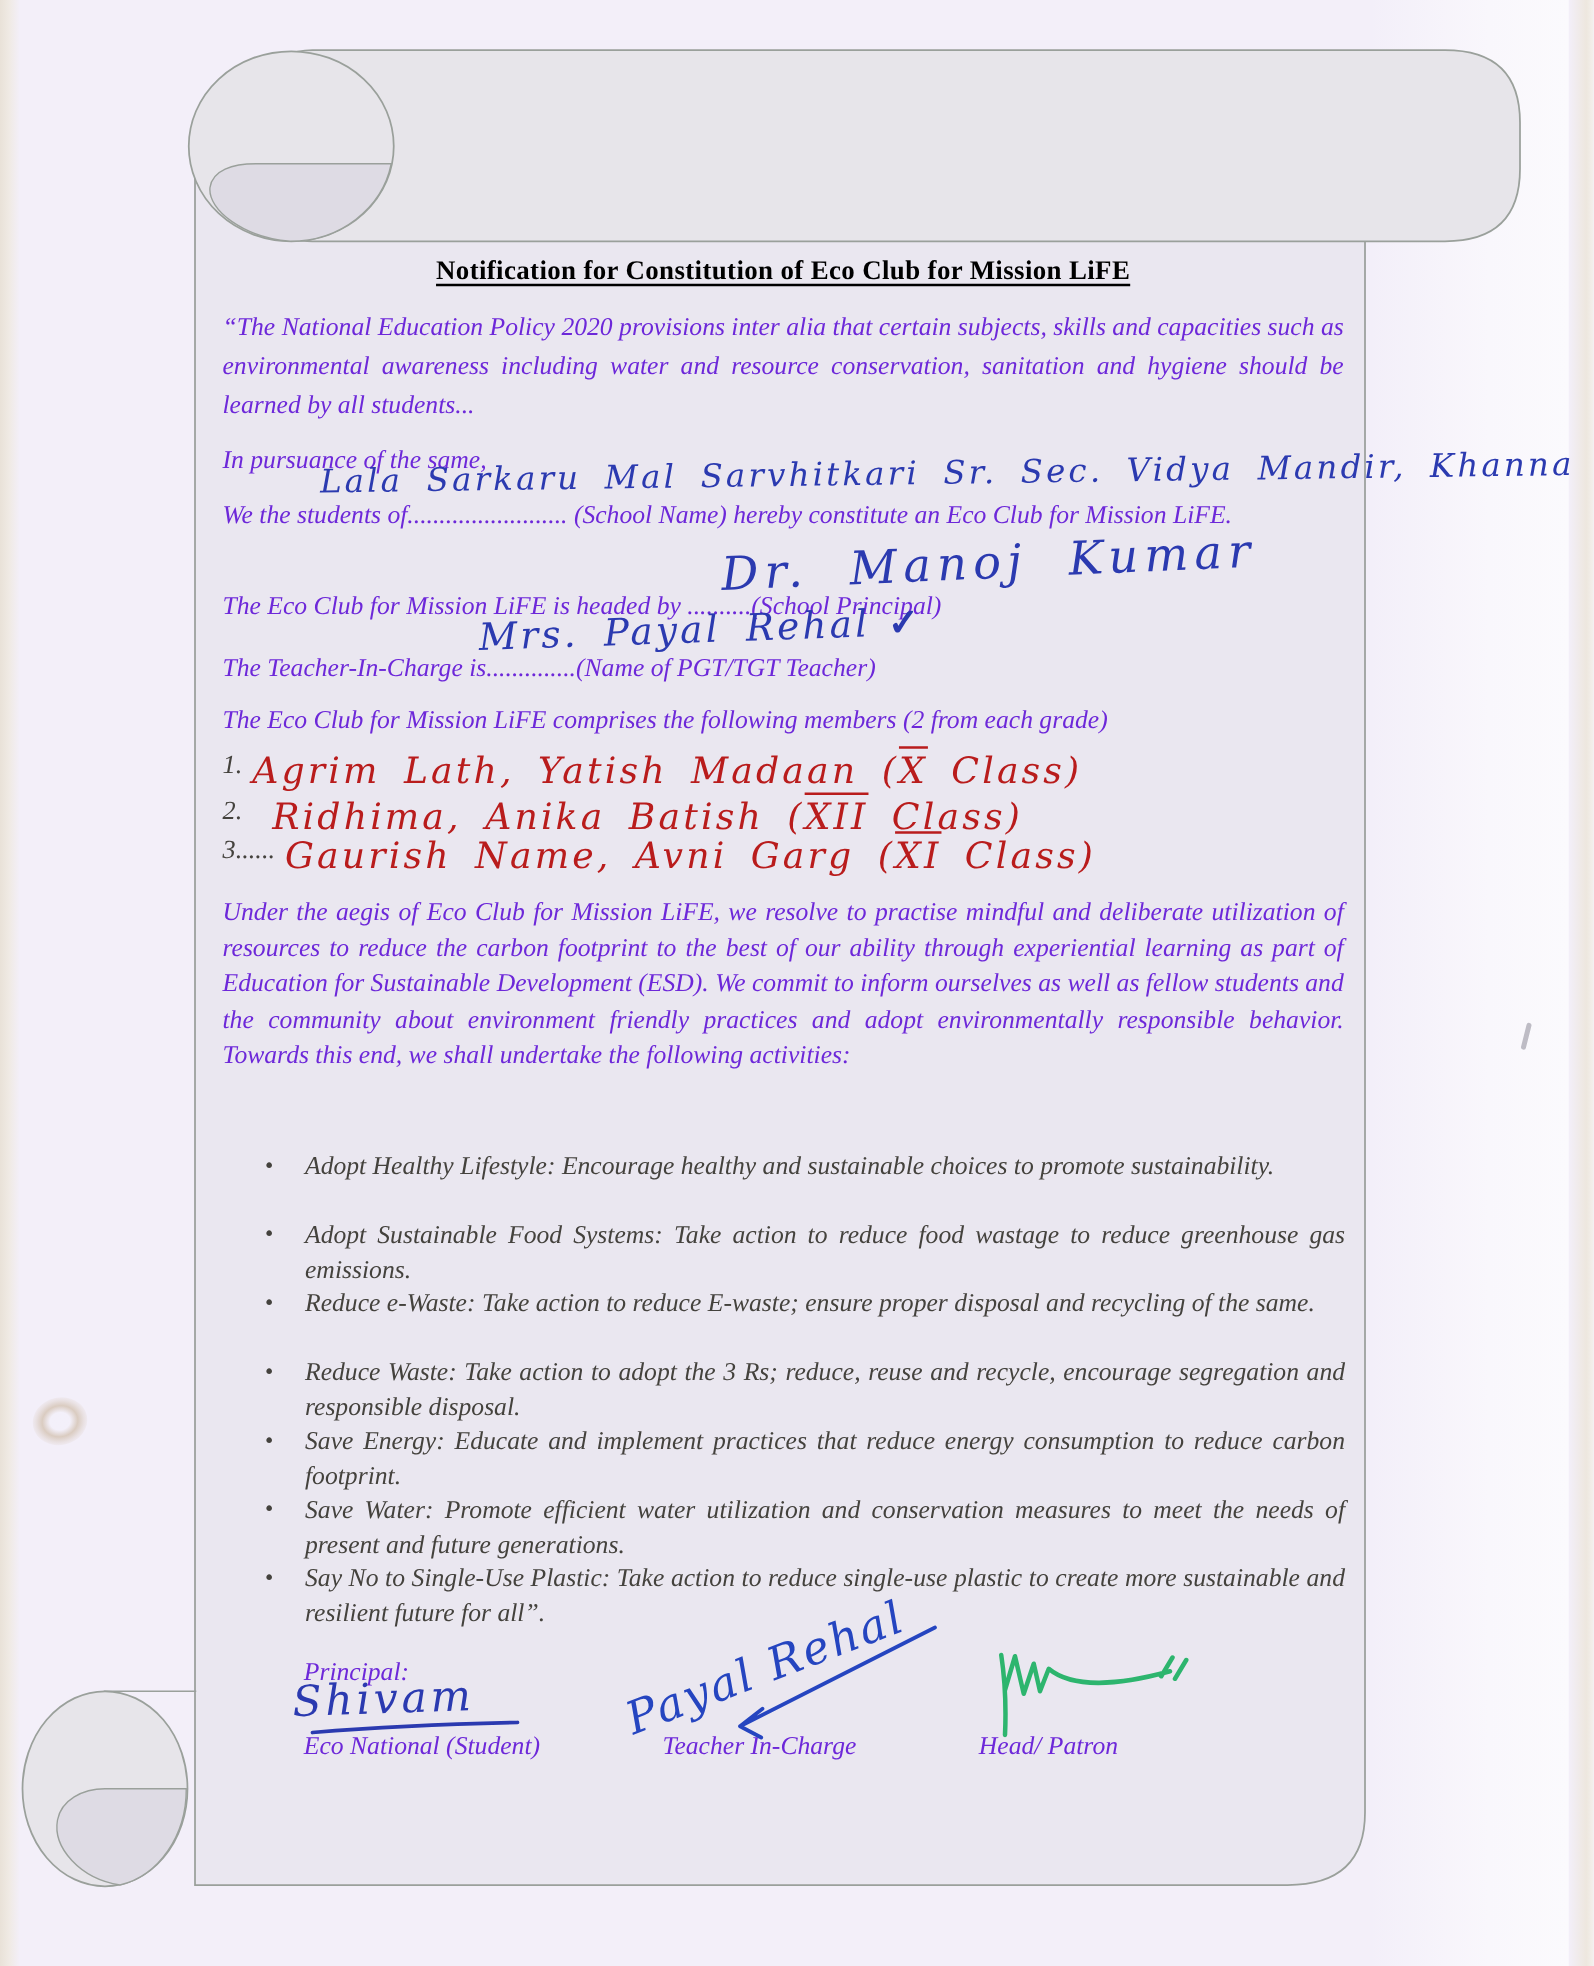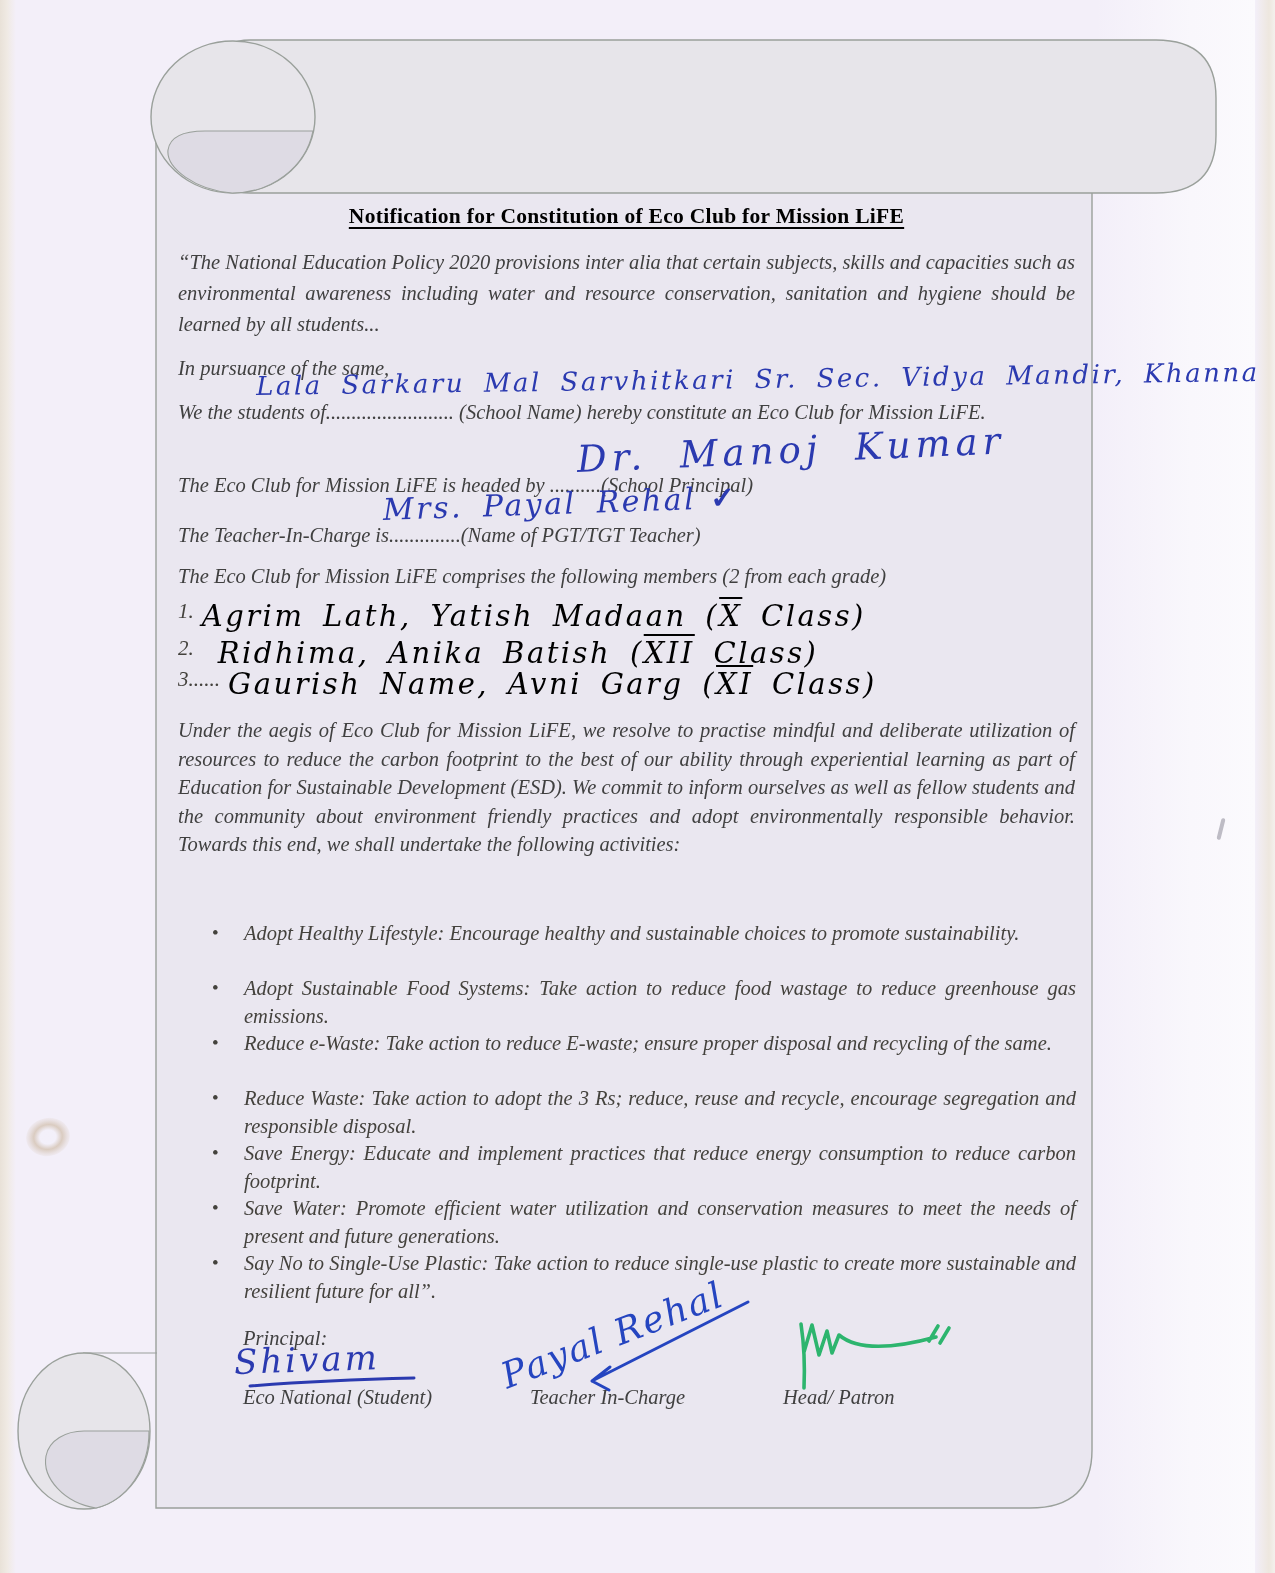--- a/index.html
+++ b/index.html
@@ -16,21 +16,21 @@
     background:linear-gradient(90deg,rgba(243,239,249,0) 0%,#ece5d8 70%,#f4f1ea 100%);opacity:.8;}
   .scan-right-light{position:absolute;right:20px;top:0;width:160px;height:100%;
     background:linear-gradient(90deg,rgba(250,248,253,0) 0%,#f9f7fc 60%,#fbfafd 100%);}
   .scroll-svg{position:absolute;left:0;top:0;z-index:1;}
   .sig-svg{position:absolute;left:0;top:0;z-index:5;pointer-events:none;}
 
   
   .print{
     position:absolute;z-index:3;
     font-family:"Liberation Serif",serif;font-style:italic;
-    font-size:20.5px;line-height:29px;color:#404040;
+    font-size:20.5px;line-height:29px;color:#6d28d9;
   }
   .just{text-align:justify;}
   .title{
     position:absolute;z-index:3;left:178px;top:203px;width:897px;
     text-align:center;font-family:"Liberation Serif",serif;
     font-weight:700;font-style:normal;font-size:21.5px;line-height:26px;
     color:#000000;letter-spacing:.3px;
     text-decoration:underline;text-underline-offset:4px;
   }
   .p-quote{left:178px;top:247px;width:897px;line-height:31px;}
@@ -61,21 +61,21 @@
   .hw-school{left:256px;top:371px;font-size:26px;letter-spacing:2.5px;word-spacing:8px;
     transform:rotate(-0.8deg);transform-origin:left center;}
   .hw-principal{left:577px;top:438px;font-size:37px;letter-spacing:5px;word-spacing:16px;
     transform:rotate(-2.5deg);transform-origin:left center;}
   .hw-teacher{left:383px;top:492px;font-size:30px;letter-spacing:2.5px;word-spacing:8px;
     transform:rotate(-2deg);transform-origin:left center;}
   .hw-teacher .check{margin-left:14px;font-style:normal;font-weight:700;}
   .member{position:absolute;z-index:4;left:178px;white-space:nowrap;}
   .member .mnum{font-family:"Liberation Serif",serif;font-style:italic;
     font-size:21px;color:#44423d;margin-right:8px;vertical-align:8px;}
-  .member .mhw{font-family:"DejaVu Serif",serif;font-style:italic;color:#000000;
+  .member .mhw{font-family:"DejaVu Serif",serif;font-style:italic;color:#b91c1c;
     font-size:29px;letter-spacing:2.5px;word-spacing:7px;}
   .member .grade{text-decoration:overline;}
   .member-1{top:599px;}
   .member-2{top:636px;}
   .member-2 .mhw{margin-left:16px;}
   .member-3{top:667px;}
   .hw-shivam{left:234px;top:1342px;font-size:34px;letter-spacing:3px;
     transform:rotate(-2deg);transform-origin:left center;}
   .hw-payal{left:498px;top:1292px;width:286px;height:86px;font-size:36px;letter-spacing:2px;
     color:#2545c0;display:flex;align-items:center;

